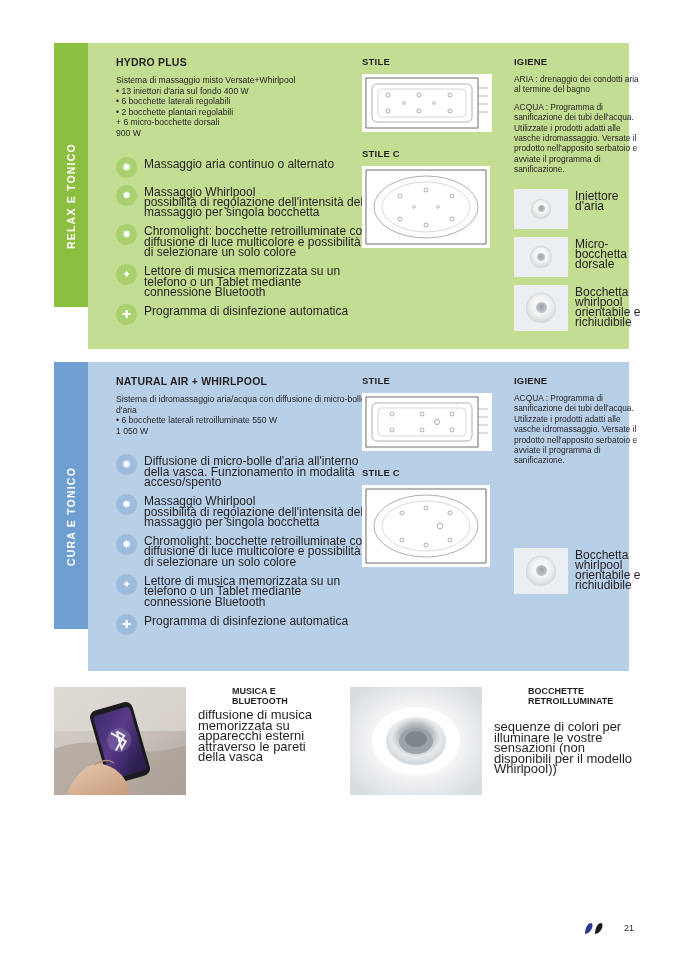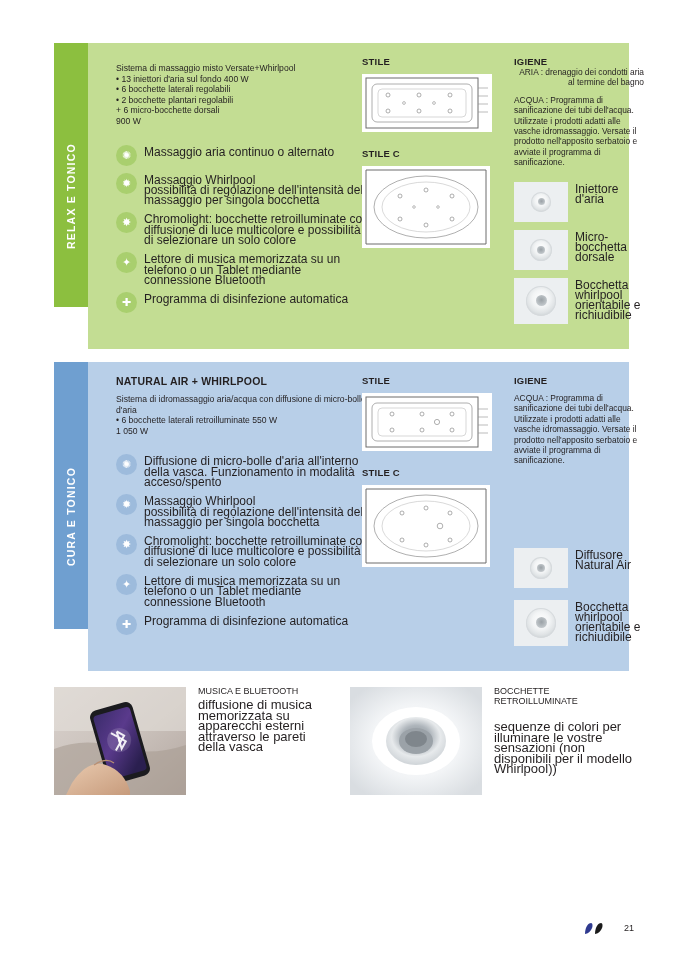--- a/index.html
+++ b/index.html
@@ -61,39 +61,40 @@
           display:flex;align-items:center;justify-content:center;}
   .swatch.lg{height:46px;}
   .swatch-label{font-size:12px;line-height:10.2px;padding-top:2px;}
 
   .nozzle{border-radius:50%;background:radial-gradient(circle at 50% 42%, #ffffff 0%, #f2f4f5 38%, #dfe3e5 62%, #cdd2d5 78%, #e9ecee 100%);
           box-shadow:0 0 0 1px #d6dadd inset;display:flex;align-items:center;justify-content:center;}
   .nozzle .core{border-radius:50%;background:radial-gradient(circle at 50% 45%, #9aa1a6 0%, #b9bfc3 55%, #d7dbde 100%);}
 
   
   .photo{position:absolute;}
-  .cap-title{font-size:9px;font-weight:normal;}
+  .cap-title{font-size:9px;font-weight:bold;margin-left:34px;}
   .cap-body{font-size:13px;line-height:10.6px;}
 
   .footer-page{position:absolute;right:44px;bottom:26px;font-size:9px;color:#231f20;}
   .footer-logo{position:absolute;right:72px;bottom:22px;}
 </style>
 </head>
 <body>
 
 <div class="page">
 
   <div class="panel" id="panel-relax">
     <div class="sidetab">
       <div class="white-notch" style="left:0;bottom:0;width:34px;height:42px;"></div>
       <div class="sidetab-label">RELAX E TONICO</div>
     </div>
     <div class="body">
 
       <div class="col" style="left:28px;top:13px;width:255px;">
+        <div class="h-title">HYDRO PLUS</div>
         <div class="p" style="margin-top:7px;">Sistema di massaggio misto Versate+Whirlpool</div>
         <div class="p">• 13 iniettori d'aria sul fondo 400 W</div>
         <div class="p">• 6 bocchette laterali regolabili</div>
         <div class="p">• 2 bocchette plantari regolabili</div>
         <div class="p">+ 6 micro-bocchette dorsali</div>
         <div class="p">900 W</div>
 
         <div style="margin-top:18px;">
           <div class="feat">
             <div class="circ">✺</div>
@@ -154,21 +155,21 @@
             <circle cx="64" cy="59" r="2" fill="none" stroke="#8d8d8d" stroke-width="0.7"></circle>
             <circle cx="90" cy="53" r="2" fill="none" stroke="#8d8d8d" stroke-width="0.7"></circle>
             <circle cx="52" cy="41" r="1.3" fill="none" stroke="#8d8d8d" stroke-width="0.6"></circle>
             <circle cx="76" cy="41" r="1.3" fill="none" stroke="#8d8d8d" stroke-width="0.6"></circle>
           </svg>
         </div>
       </div>
 
       <div class="col" style="left:426px;top:13px;width:130px;">
         <div class="h-title" style="font-size:9.5px;">IGIENE</div>
-        <div class="p small" style="text-align:right;">ARIA : drenaggio dei condotti aria al termine del bagno</div>
+        <div class="p small" style="margin-top:7px;">ARIA : drenaggio dei condotti aria al termine del bagno</div>
         <div class="p small" style="margin-top:7px;">ACQUA : Programma di sanificazione dei tubi dell'acqua. Utilizzate i prodotti adatti alle vasche idromassaggio. Versate il prodotto nell'apposito serbatoio e avviate il programma di sanificazione.</div>
 
         <div style="margin-top:14px;">
           <div class="swatch-row">
             <div class="swatch">
               <div class="nozzle" style="width:20px;height:20px;">
                   <div class="core" style="width:7px;height:7px;"></div>
                 </div>
             </div>
             <div class="swatch-label">Iniettore d'aria</div>
@@ -269,28 +270,20 @@
             <circle cx="78" cy="41" r="2.8" fill="none" stroke="#8d8d8d" stroke-width="0.7"></circle>
           </svg>
         </div>
       </div>
 
       <div class="col" style="left:426px;top:13px;width:130px;">
         <div class="h-title" style="font-size:9.5px;">IGIENE</div>
         <div class="p small" style="margin-top:7px;">ACQUA : Programma di sanificazione dei tubi dell'acqua. Utilizzate i prodotti adatti alle vasche idromassaggio. Versate il prodotto nell'apposito serbatoio e avviate il programma di sanificazione.</div>
 
         <div style="margin-top:82px;">
-          <div class="swatch-row">
-            <div class="swatch">
-              <div class="nozzle" style="width:22px;height:22px;">
-                  <div class="core" style="width:8px;height:8px;"></div>
-                </div>
-            </div>
-            <div class="swatch-label">Diffusore Natural Air</div>
-          </div>
           <div class="swatch-row" style="margin-top:12px;">
             <div class="swatch lg">
               <div class="nozzle" style="width:30px;height:30px;">
                   <div class="core" style="width:11px;height:11px;"></div>
                 </div>
             </div>
             <div class="swatch-label">Bocchetta whirlpool orientabile e richiudibile</div>
           </div>
         </div>
       </div>

